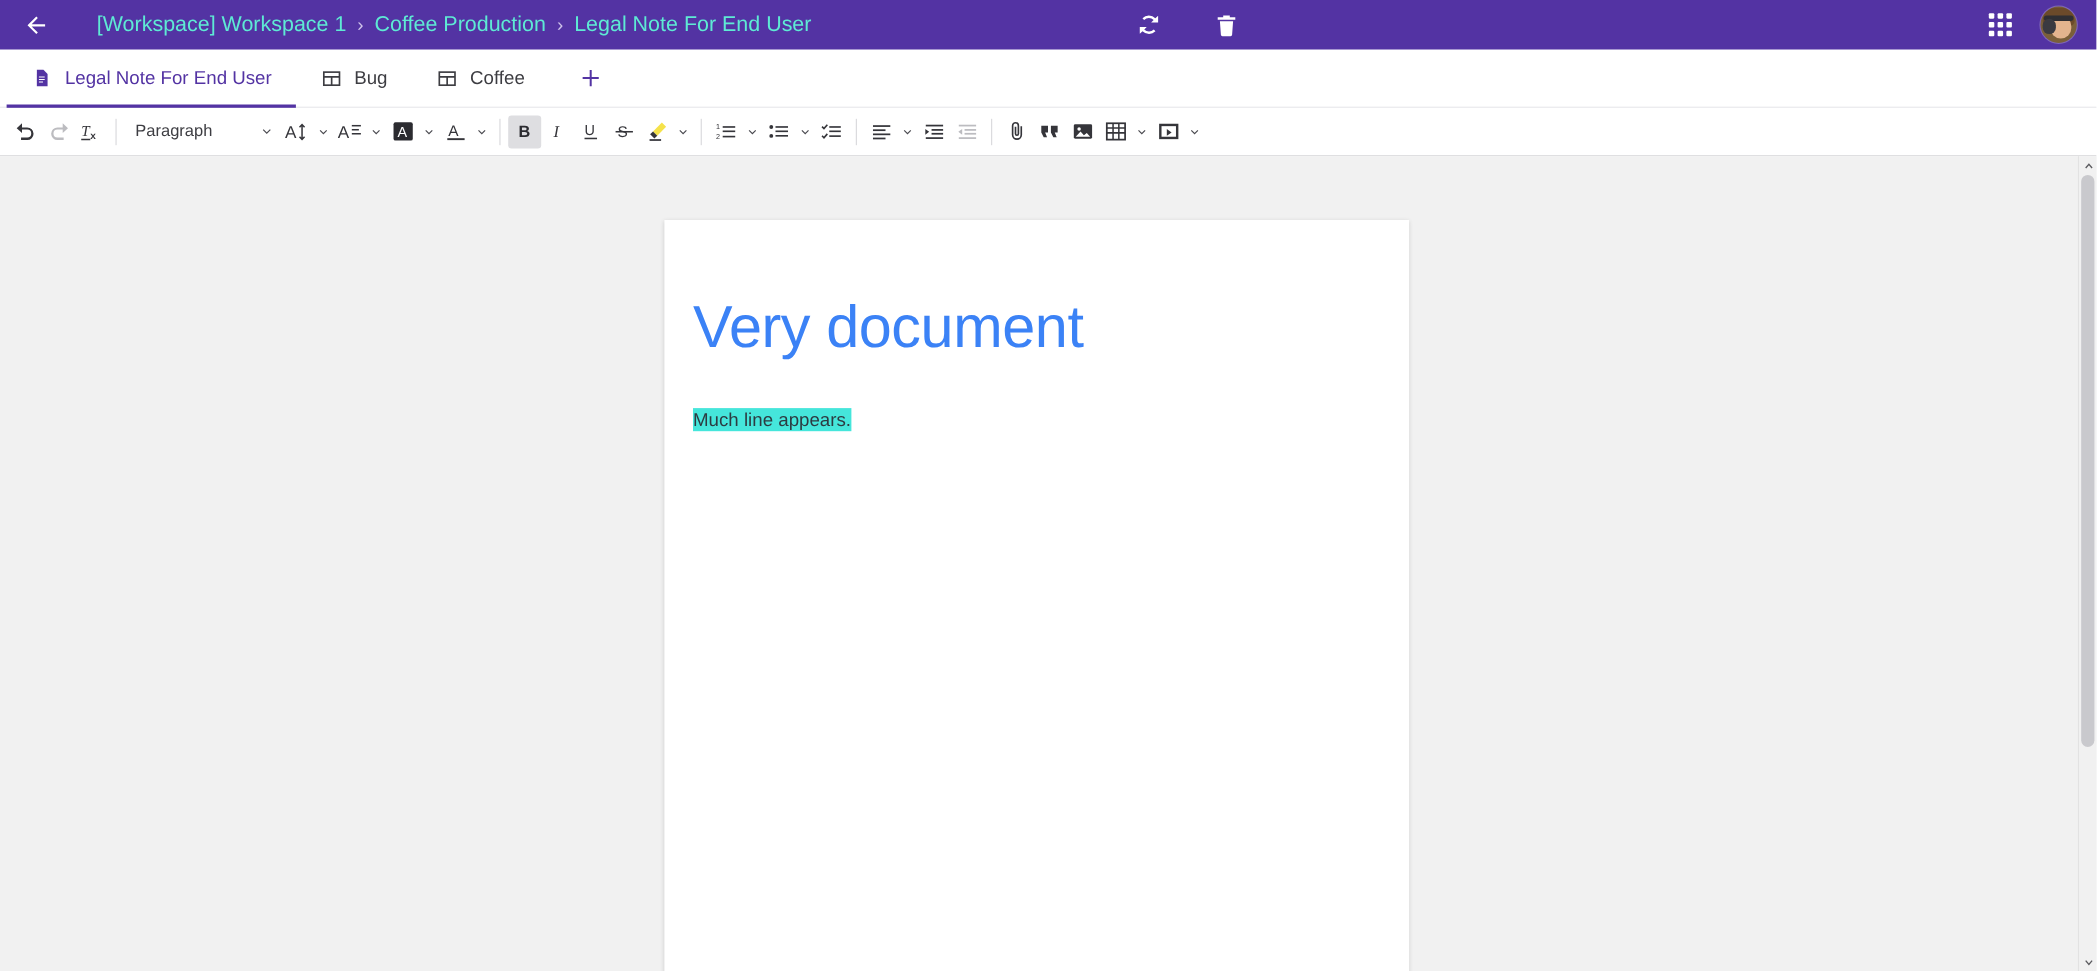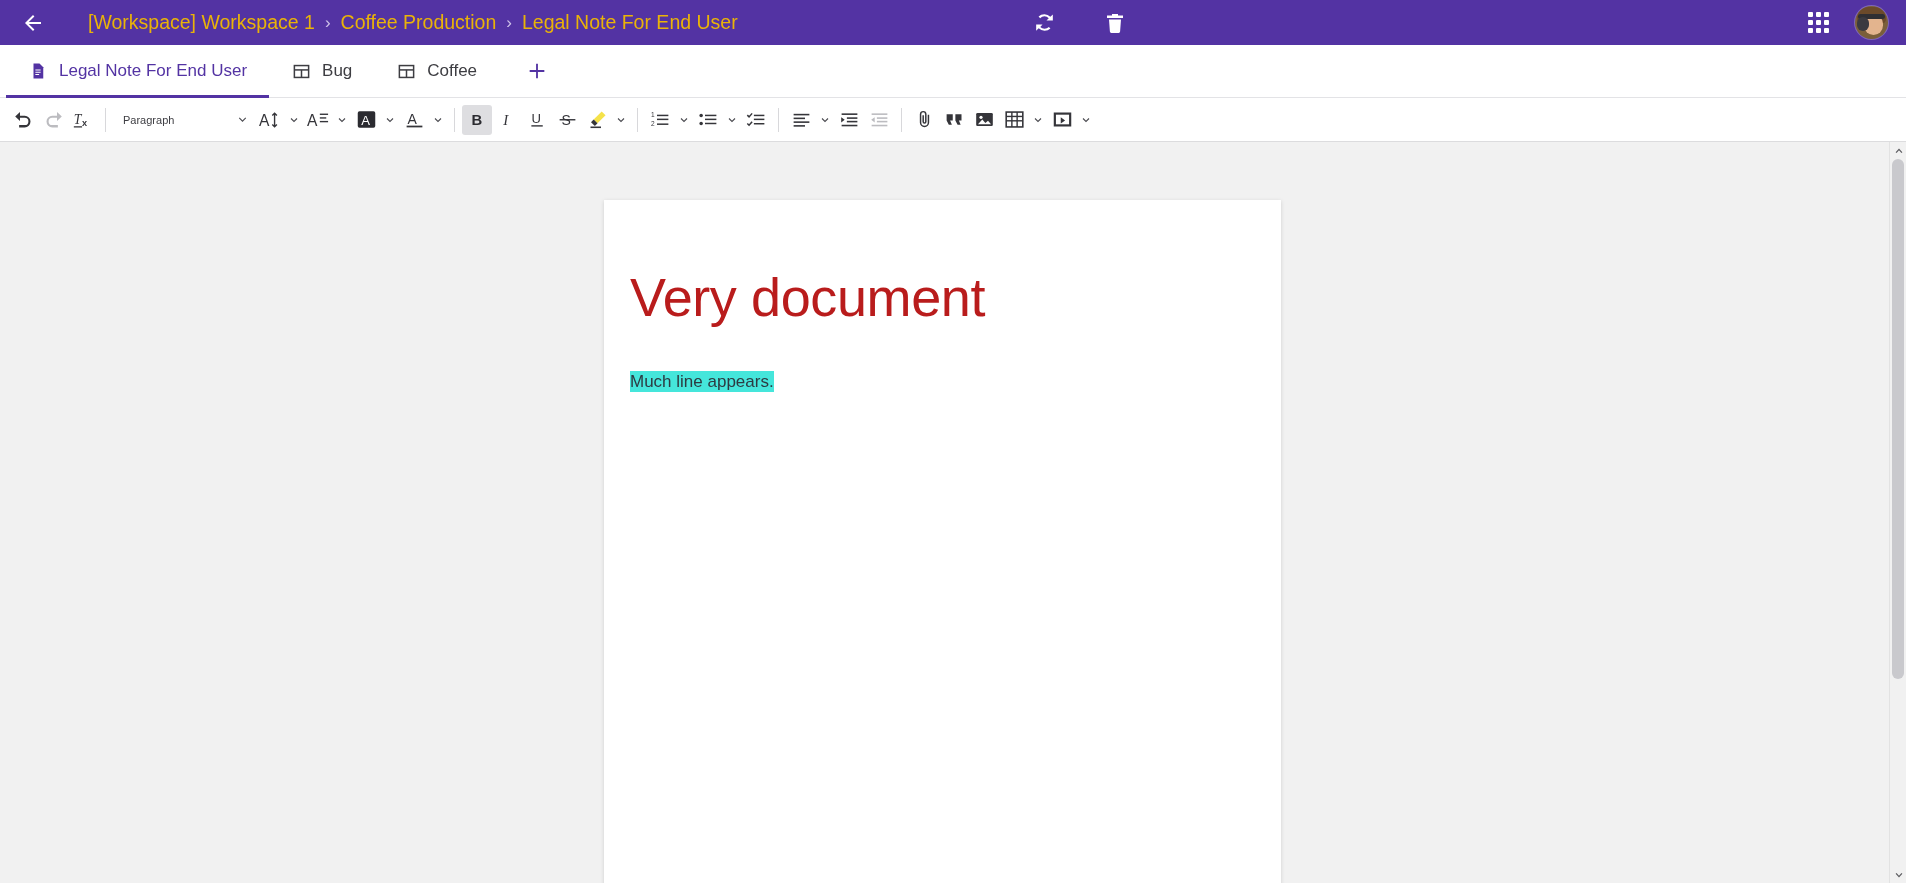--- a/index.html
+++ b/index.html
@@ -25,21 +25,21 @@
     display: flex; align-items: center; justify-content: center;
     cursor: pointer; flex: none;
   }
   .crumbs {
     display: flex; align-items: center;
     margin-left: 36px;
     color: #ffffff;
     font-size: 19.5px;
     white-space: nowrap;
   }
-  .crumb { color: #eab308; cursor: pointer; }
+  .crumb { color: #5eead4; cursor: pointer; }
   .crumb-sep {
     color: #cfc3ea;
     margin: 0 10px;
     font-size: 17px;
   }
   .hdr-center {
     display: flex; align-items: center;
     gap: 36px;
     margin-left: 290px;
   }
@@ -125,21 +125,21 @@
   .tb-sep {
     width: 1px; height: 24px;
     background: #d8d8db;
     margin: 0 7px;
     flex: none;
   }
   .tb-para {
     display: flex; align-items: center;
     height: 30px;
     padding: 0 6px 0 10px;
-    font-size: 11px;
+    font-size: 15px;
     color: #3d3d42;
     cursor: pointer;
     min-width: 142px;
     justify-content: space-between;
     gap: 10px;
   }
   .tb-grp { display: flex; align-items: center; }
 
   
   .docarea {
@@ -155,21 +155,21 @@
     top: 58px;
     width: 677px;
     min-height: 900px;
     background: #ffffff;
     box-shadow: 0 1px 4px rgba(0,0,0,.14);
     padding: 68px 26px 40px 26px;
   }
   .doc-title {
     font-size: 54px;
     font-weight: 400;
-    color: #b91c1c;
+    color: #3b82f6;
     letter-spacing: -0.4px;
     line-height: 1.1;
     margin: 0 0 42px 0;
     outline: none;
   }
   .doc-para {
     font-size: 17px;
     line-height: 1.5;
     color: #2d3b42;
     margin: 0;

